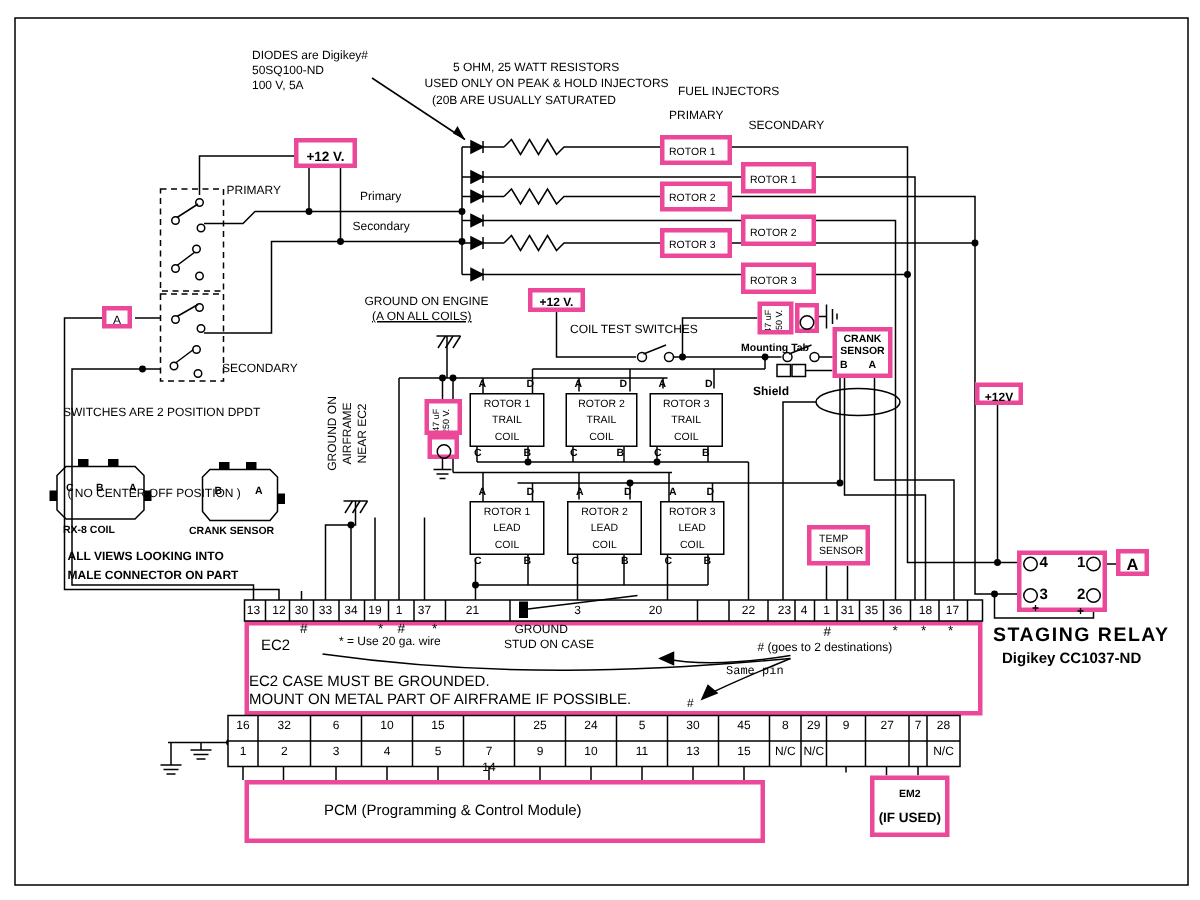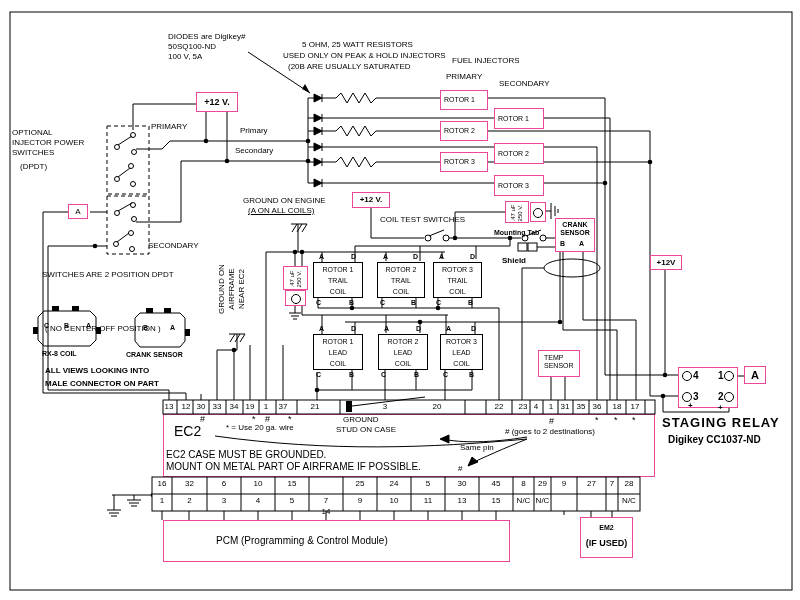--- a/index.html
+++ b/index.html
@@ -1,19 +1,19 @@
 <!DOCTYPE html>
 <html><head>
 <meta charset="utf-8">
 <style>
   html,body{margin:0;padding:0;background:#fff;}
   #stage{position:relative;width:800px;height:600px;background:#fff;overflow:hidden;
          font-family:"Liberation Sans",sans-serif;color:#000;}
   svg{position:absolute;left:0;top:0;}
-  .box{position:absolute;border:1px solid #ec4899;background:#fff;box-sizing:border-box;}
+  .box{position:absolute;border:3px solid #ec4899;background:#fff;box-sizing:border-box;}
   .lbl{position:absolute;font-size:8px;line-height:10px;white-space:nowrap;}
   .tiny{font-size:7px;line-height:8px;}
   .b{font-weight:bold;}
   .ctr{text-align:center;}
   .pin{position:absolute;font-size:8px;width:14px;text-align:center;}
   .mark{position:absolute;font-size:9px;font-weight:bold;}
   .title{position:absolute;font-size:13px;font-weight:bold;line-height:16px;color:#000099;}
   .rot{display:block;transform:rotate(-90deg);transform-origin:center;font-size:6px;line-height:7px;text-align:center;}
   .vtext{position:absolute;font-size:8px;line-height:10px;transform:rotate(-90deg);white-space:nowrap;}
   .u{text-decoration:underline;}
@@ -383,26 +383,20 @@
   </div>
 
   <div class="lbl" style="left:302px;top:40px;">5 OHM, 25 WATT RESISTORS</div>
   <div class="lbl" style="left:283px;top:51px;">USED ONLY ON PEAK &amp; HOLD INJECTORS</div>
   <div class="lbl" style="left:288px;top:62px;">(20B ARE USUALLY SATURATED</div>
 
   <div class="lbl" style="left:452px;top:56px;">FUEL INJECTORS</div>
   <div class="lbl" style="left:446px;top:72px;">PRIMARY</div>
   <div class="lbl" style="left:499px;top:79px;">SECONDARY</div>
 
-  <div class="lbl" style="left:12px;top:128px;">
-    <div>OPTIONAL</div>
-    <div>INJECTOR POWER</div>
-    <div>SWITCHES</div>
-    <div style="padding-left:8px;margin-top:4px;">(DPDT)</div>
-  </div>
 
   <div class="lbl" style="left:151px;top:122px;">PRIMARY</div>
   <div class="lbl" style="left:148px;top:241px;">SECONDARY</div>
   <div class="lbl" style="left:240px;top:126px;">Primary</div>
   <div class="lbl" style="left:235px;top:146px;">Secondary</div>
 
   <div class="lbl" style="left:243px;top:196px;">GROUND ON ENGINE</div>
   <div class="lbl u" style="left:248px;top:206px;">(A ON ALL COILS)</div>
   <div class="lbl" style="left:380px;top:215px;">COIL TEST SWITCHES</div>
   <div class="lbl tiny b" style="left:494px;top:229px;">Mounting Tab</div>
@@ -419,26 +413,26 @@
   <div class="lbl tiny b" style="left:42px;top:350px;">RX-8 COIL</div>
   <div class="lbl tiny b" style="left:126px;top:351px;">CRANK SENSOR</div>
   <div class="lbl b" style="left:45px;top:366px;">ALL VIEWS LOOKING INTO</div>
   <div class="lbl b" style="left:45px;top:379px;">MALE CONNECTOR ON PART</div>
 
   <div class="lbl b" style="left:662px;top:418px;font-size:13px;letter-spacing:1px;">STAGING RELAY</div>
   <div class="lbl b" style="left:668px;top:435px;font-size:10px;">Digikey CC1037-ND</div>
   <div class="mark" style="left:688px;top:401px;font-size:8px;">+</div>
   <div class="mark" style="left:718px;top:403px;font-size:8px;">+</div>
 
-  <div class="lbl" style="left:174px;top:426px;font-size:14px;">EC2</div>
+  <div class="lbl" style="left:174px;top:426px;font-size:10px;">EC2</div>
   <div class="lbl" style="left:226px;top:423px;">* = Use 20 ga. wire</div>
   <div class="lbl" style="left:343px;top:415px;">GROUND</div>
   <div class="lbl" style="left:336px;top:425px;">STUD ON CASE</div>
   <div class="lbl" style="left:505px;top:427px;"># (goes to 2 destinations)</div>
-  <div class="lbl" style="left:460px;top:443px;">Same pin</div>
+  <div class="lbl" style="left:484px;top:443px;font-family:Liberation Mono, monospace;">Same pin</div>
   <div class="mark" style="left:458px;top:464px;font-size:8px;font-weight:normal;">#</div>
   <div class="lbl" style="left:166px;top:450px;font-size:10px;">EC2 CASE MUST BE GROUNDED.</div>
   <div class="lbl" style="left:166px;top:445px;font-size:10px;margin-top:17px;">MOUNT ON METAL PART OF AIRFRAME IF POSSIBLE.</div>
 
   <div class="lbl" style="left:216px;top:536px;font-size:10px;">PCM  (Programming &amp; Control Module)</div>
 
   <div id="gen">
       <div class="pin" style="left:162px;top:402px;">13</div>
       <div class="pin" style="left:179px;top:402px;">12</div>
       <div class="pin" style="left:194px;top:402px;">30</div>

